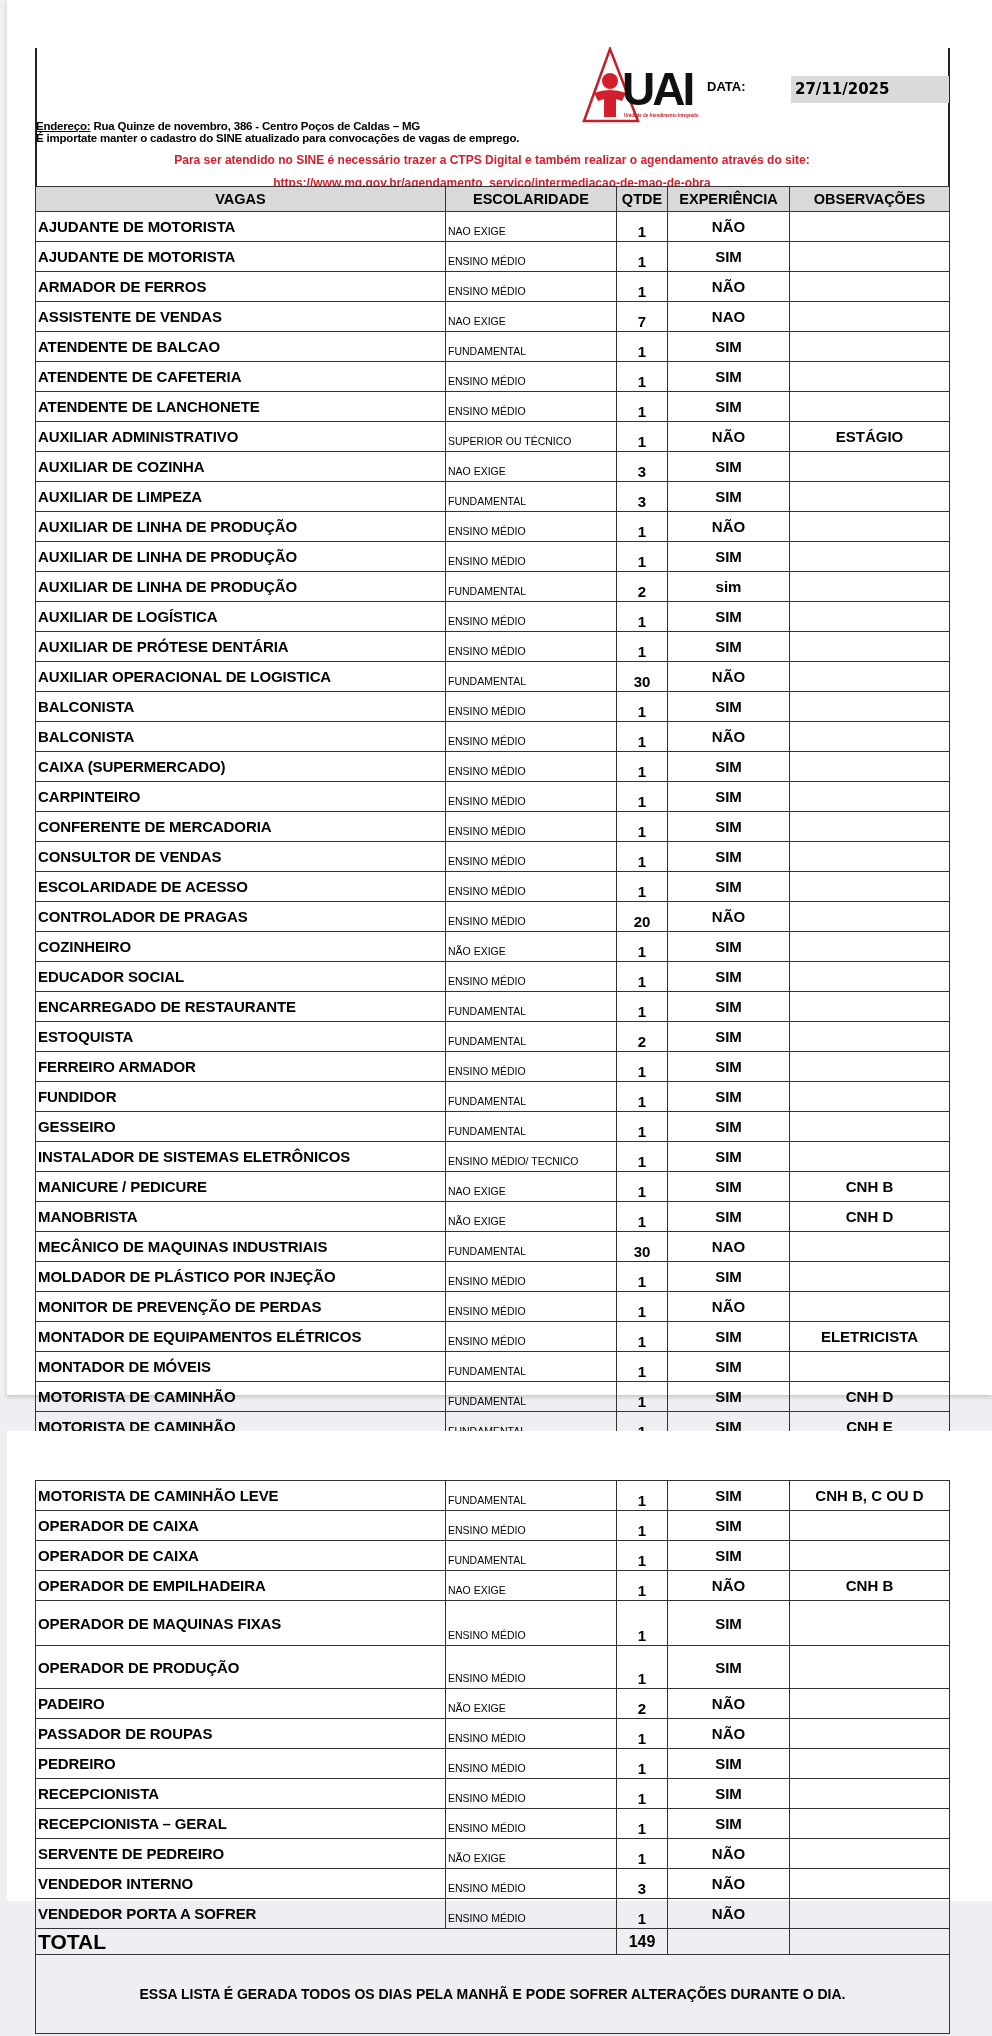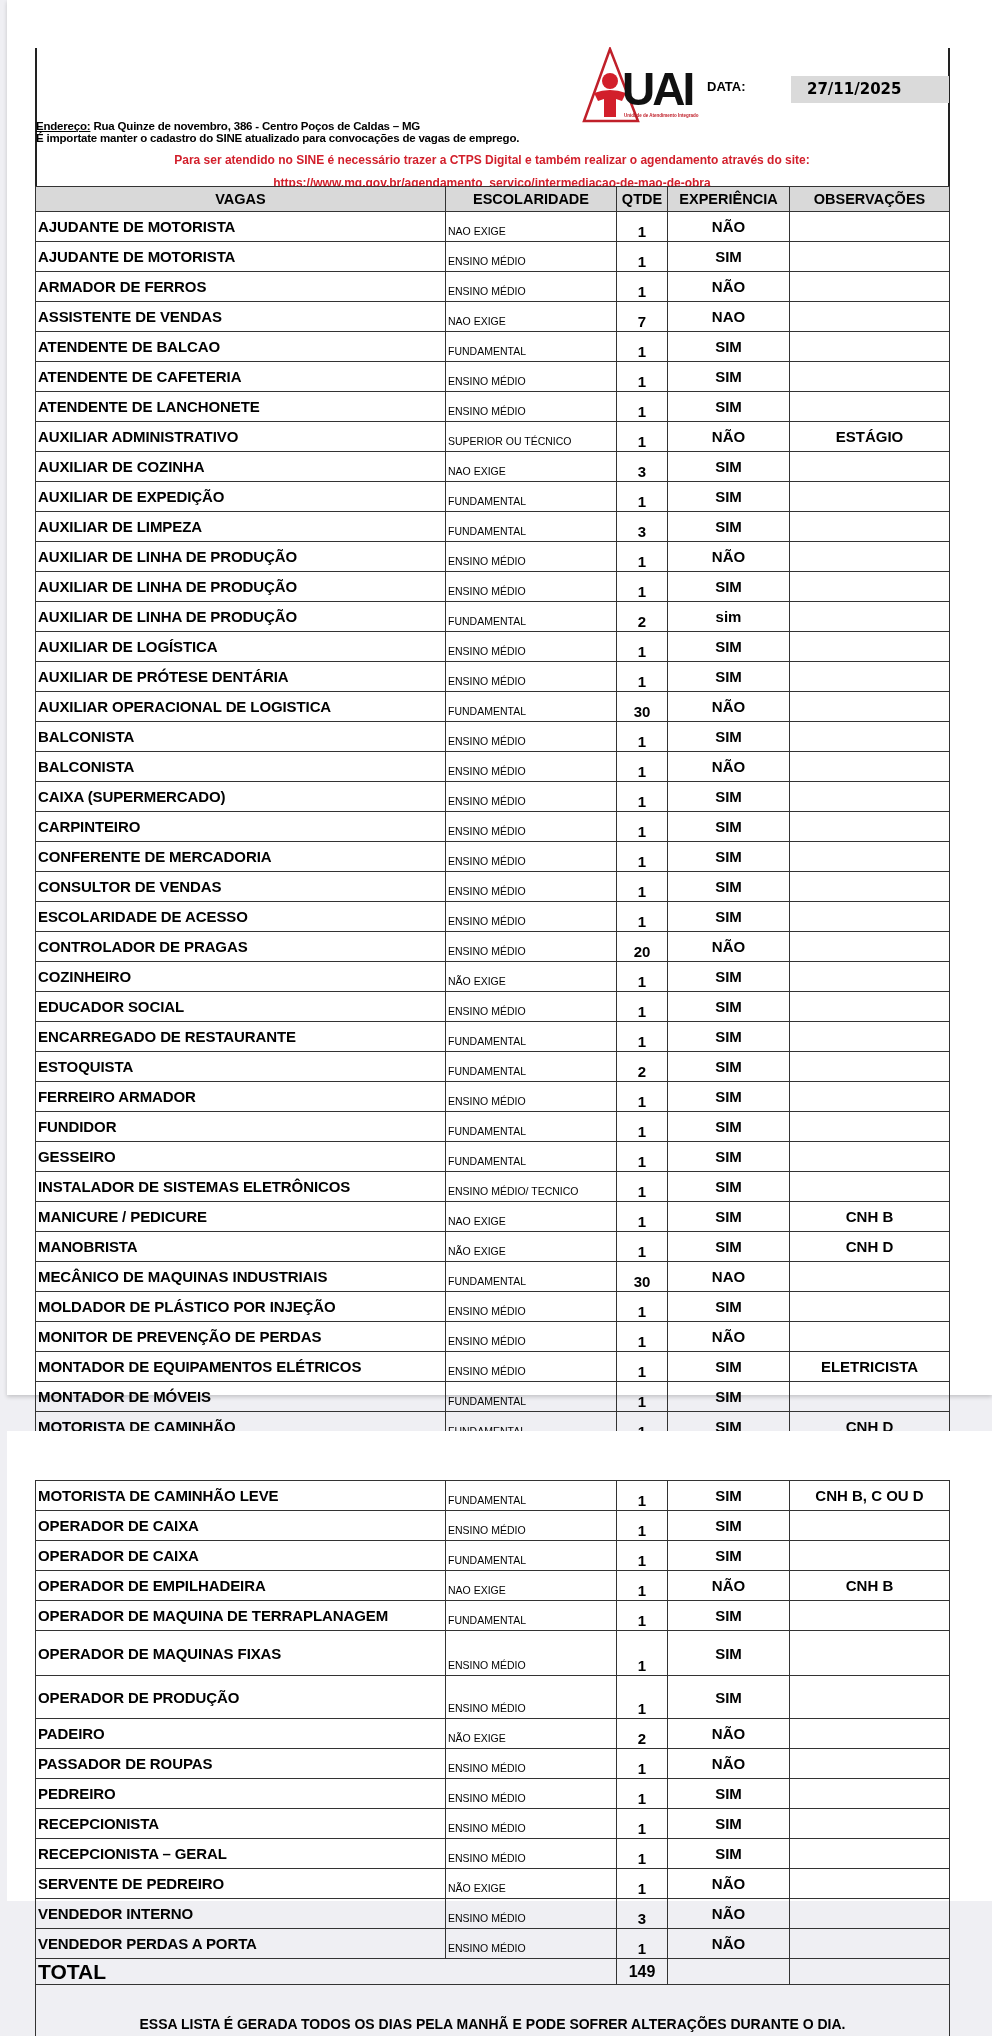--- a/index.html
+++ b/index.html
@@ -10,21 +10,21 @@
   .frame-left { position:absolute; left:28px; top:48px; width:1.5px; height:140px; background:#222; }
   .frame-right { position:absolute; left:941px; top:48px; width:1.5px; height:140px; background:#222; }
   .addr { position:absolute; left:29px; top:108px; font-size:11.5px; font-weight:bold; letter-spacing:-0.2px;margin-top:12px; }
   .addr u { text-decoration:underline; }
   .important { position:absolute; left:29px; top:132px; font-size:11.5px; font-weight:bold; letter-spacing:-0.2px; }
   .red { position:absolute; left:29px; width:912px; text-align:center; font-size:12px; font-weight:bold; color:#d21f2b; }
   .red1 { top:153px; }
   .red2 { top:176px;text-align:center; }
   .logo { position:absolute; left:573px; top:47px; width:130px; height:80px; }
   .data-label { position:absolute; left:700px; top:79px; font-size:13px; font-weight:bold; }
-  .date-box { position:absolute; left:784px; top:76px; width:158px; height:27px; background:#dadada; font-size:15px; font-weight:bold; padding-left:16px; box-sizing:border-box; line-height:27px; font-family:"DejaVu Sans", sans-serif; }
+  .date-box { position:absolute; left:784px; top:76px; width:158px; height:27px; background:#dadada; font-size:15px; font-weight:bold; padding-left:4px; box-sizing:border-box; line-height:27px; font-family:"DejaVu Sans", sans-serif; }
   table { position:absolute; left:28px; border-collapse:collapse; table-layout:fixed; width:914px; }
   td, th { border:1.2px solid #333; padding:0 2px; overflow:hidden; white-space:nowrap; }
   th { background:#d9d9d9; font-size:14.5px; font-weight:bold; height:24px; text-align:center; }
   col.c1 { width:410px; } col.c2 { width:171px; } col.c3 { width:51px; } col.c4 { width:122px; } col.c5 { width:160px; }
   td.vaga { font-size:15px; font-weight:bold; letter-spacing:-0.1px; vertical-align:middle; }
   td.esc { font-size:10.5px; font-weight:normal; vertical-align:bottom; padding-bottom:4px; }
   td.qt { font-size:15px; font-weight:bold; text-align:center; vertical-align:bottom; padding-bottom:1px; }
   td.exp { font-size:15px; font-weight:bold; text-align:center; vertical-align:middle; }
   td.obs { font-size:15px; font-weight:bold; text-align:center; vertical-align:middle; }
   tr.r td { height:25px; }
@@ -139,27 +139,20 @@
           <td class="obs">ESTÁGIO</td>
         </tr>
         <tr class="r">
           <td class="vaga">AUXILIAR DE COZINHA</td>
           <td class="esc">NAO EXIGE</td>
           <td class="qt">3</td>
           <td class="exp">SIM</td>
           <td class="obs"></td>
         </tr>
         <tr class="r">
-          <td class="vaga">AUXILIAR DE EXPEDIÇÃO</td>
-          <td class="esc">FUNDAMENTAL</td>
-          <td class="qt">1</td>
-          <td class="exp">SIM</td>
-          <td class="obs"></td>
-        </tr>
-        <tr class="r">
           <td class="vaga">AUXILIAR DE LIMPEZA</td>
           <td class="esc">FUNDAMENTAL</td>
           <td class="qt">3</td>
           <td class="exp">SIM</td>
           <td class="obs"></td>
         </tr>
         <tr class="r">
           <td class="vaga">AUXILIAR DE LINHA DE PRODUÇÃO</td>
           <td class="esc">ENSINO MÉDIO</td>
           <td class="qt">1</td>
@@ -411,27 +404,20 @@
           <td class="exp">SIM</td>
           <td class="obs"></td>
         </tr>
         <tr class="r">
           <td class="vaga">OPERADOR DE EMPILHADEIRA</td>
           <td class="esc">NAO EXIGE</td>
           <td class="qt">1</td>
           <td class="exp">NÃO</td>
           <td class="obs">CNH B</td>
         </tr>
-        <tr class="r">
-          <td class="vaga">OPERADOR DE MAQUINA DE TERRAPLANAGEM</td>
-          <td class="esc">FUNDAMENTAL</td>
-          <td class="qt">1</td>
-          <td class="exp">SIM</td>
-          <td class="obs"></td>
-        </tr>
         <tr class="r tall1">
           <td class="vaga">OPERADOR DE MAQUINAS FIXAS</td>
           <td class="esc">ENSINO MÉDIO</td>
           <td class="qt">1</td>
           <td class="exp">SIM</td>
           <td class="obs"></td>
         </tr>
         <tr class="r tall2">
           <td class="vaga">OPERADOR DE PRODUÇÃO</td>
           <td class="esc">ENSINO MÉDIO</td>
@@ -482,21 +468,21 @@
           <td class="obs"></td>
         </tr>
         <tr class="r">
           <td class="vaga">VENDEDOR INTERNO</td>
           <td class="esc">ENSINO MÉDIO</td>
           <td class="qt">3</td>
           <td class="exp">NÃO</td>
           <td class="obs"></td>
         </tr>
         <tr class="r">
-          <td class="vaga">VENDEDOR PERDAS A PORTA</td>
+          <td class="vaga">VENDEDOR PORTA A SOFRER</td>
           <td class="esc">ENSINO MÉDIO</td>
           <td class="qt">1</td>
           <td class="exp">NÃO</td>
           <td class="obs"></td>
         </tr>
       </tbody>
     <tbody>
       <tr>
         <td colspan="2" class="total-label">TOTAL</td>
         <td class="total-val">149</td>

